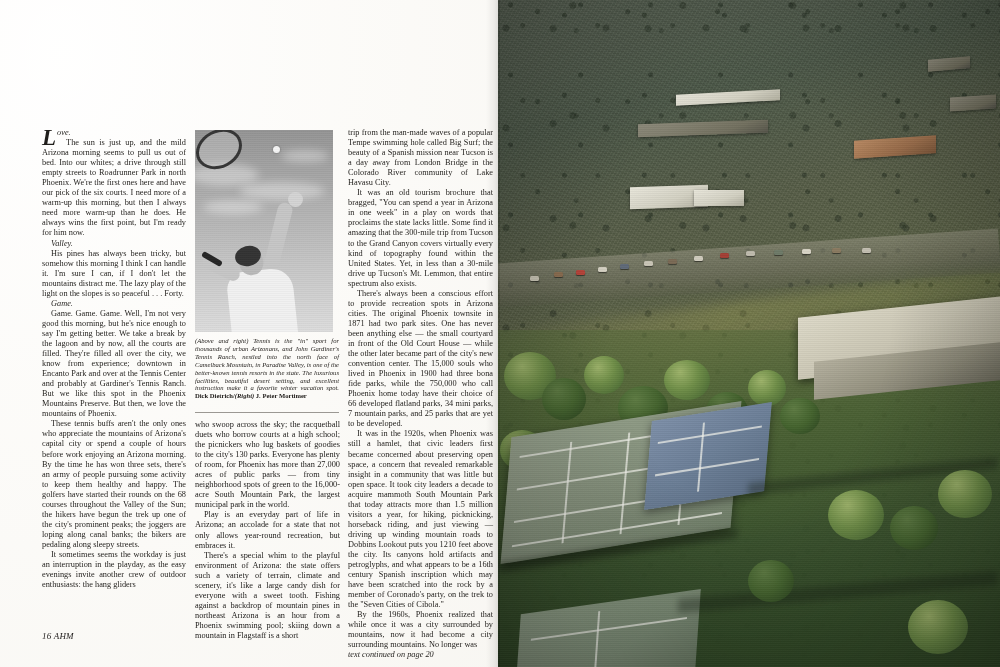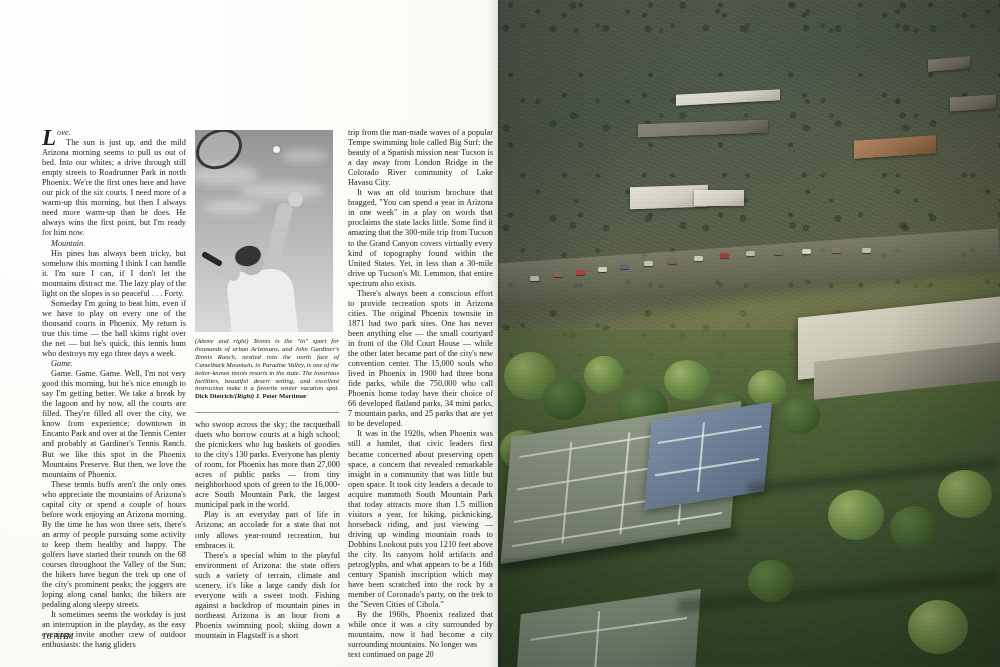--- a/index.html
+++ b/index.html
@@ -254,20 +254,21 @@
     position: absolute;
     left: 42px;
     top: 631px;
     font-size: 9px;
     font-style: italic;
     color: #242120;
     letter-spacing: 0.2px;
   }
 
   #jumpline {
+    font-style: italic;
     text-indent: 0;
   }
 
   
   #photo-page {
     position: absolute;
     left: 498px;
     top: 0;
     width: 502px;
     height: 667px;
@@ -435,23 +436,22 @@
 
 <div id="page">
 
   <div id="text-page">
     <div id="paper-tone"></div>
 
 
     <div class="col" id="col1">
       <p class="noindent"><span class="dropcap">L</span><i>ove.</i></p>
       <p>The sun is just up, and the mild Arizona morning seems to pull us out of bed. Into our whites; a drive through still empty streets to Roadrunner Park in north Phoenix. We're the first ones here and have our pick of the six courts. I need more of a warm-up this morning, but then I always need more warm-up than he does. He always wins the first point, but I'm ready for him now.</p>
-      <p><i>Mountain.</i></p>
+      <p><i>Valley.</i></p>
       <p>His pines has always been tricky, but somehow this morning I think I can handle it. I'm sure I can, if I don't let the mountains distract me. The lazy play of the light on the slopes is so peaceful . . . Forty.</p>
-      <p>Someday I'm going to beat him, even if we have to play on every one of the thousand courts in Phoenix. My return is true this time — the ball skims right over the net — but he's quick, this tennis bum who destroys my ego three days a week.</p>
       <p><i>Game.</i></p>
       <p>Game. Game. Game. Well, I'm not very good this morning, but he's nice enough to say I'm getting better. We take a break by the lagoon and by now, all the courts are filled. They're filled all over the city, we know from experience; downtown in Encanto Park and over at the Tennis Center and probably at Gardiner's Tennis Ranch. But we like this spot in the Phoenix Mountains Preserve. But then, we love the mountains of Phoenix.</p>
       <p>These tennis buffs aren't the only ones who appreciate the mountains of Arizona's capital city or spend a couple of hours before work enjoying an Arizona morning. By the time he has won three sets, there's an army of people pursuing some activity to keep them healthy and happy. The golfers have started their rounds on the 68 courses throughout the Valley of the Sun; the hikers have begun the trek up one of the city's prominent peaks; the joggers are loping along canal banks; the bikers are pedaling along sleepy streets.</p>
       <p>It sometimes seems the workday is just an interruption in the playday, as the easy evenings invite another crew of outdoor enthusiasts: the hang gliders</p>
     </div>
 
     <div id="folio">16 AHM</div>
 
     <div id="tennis-photo-wrap">
       <div id="tennis-photo">

